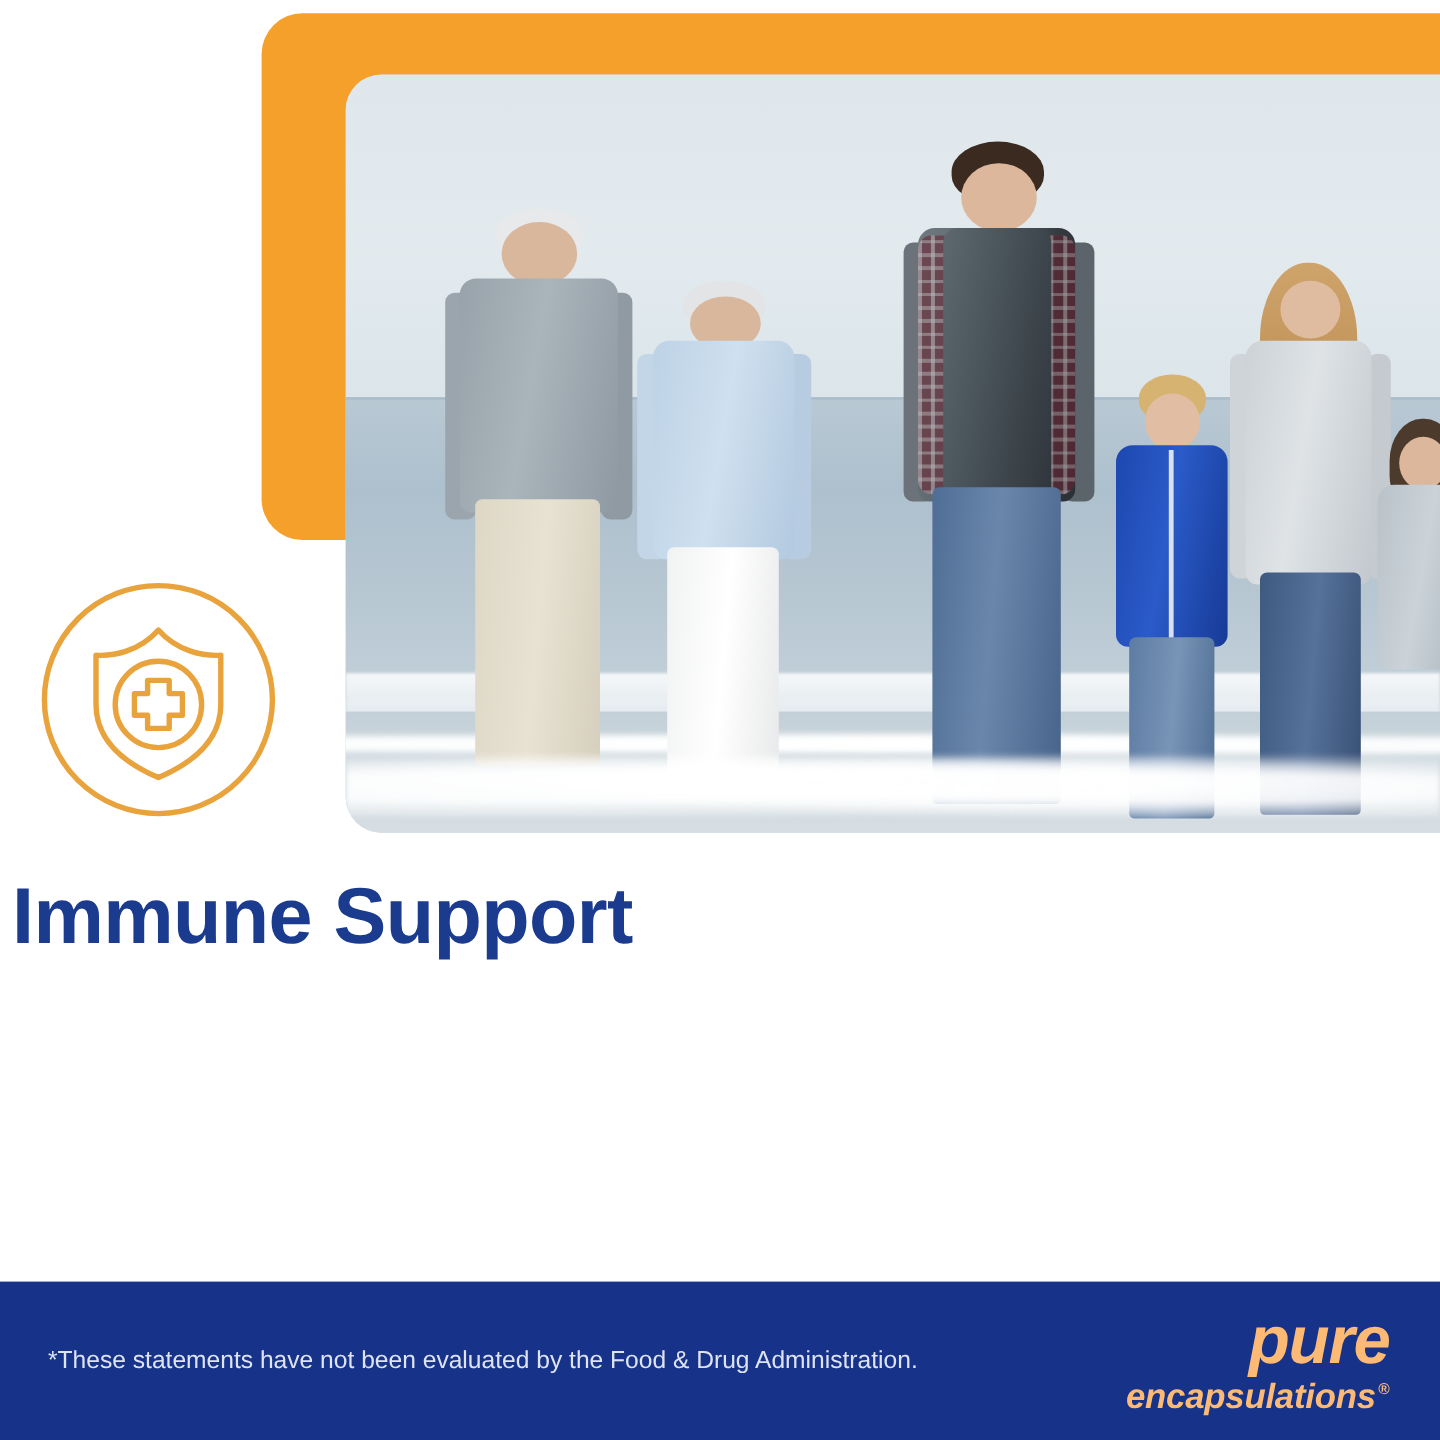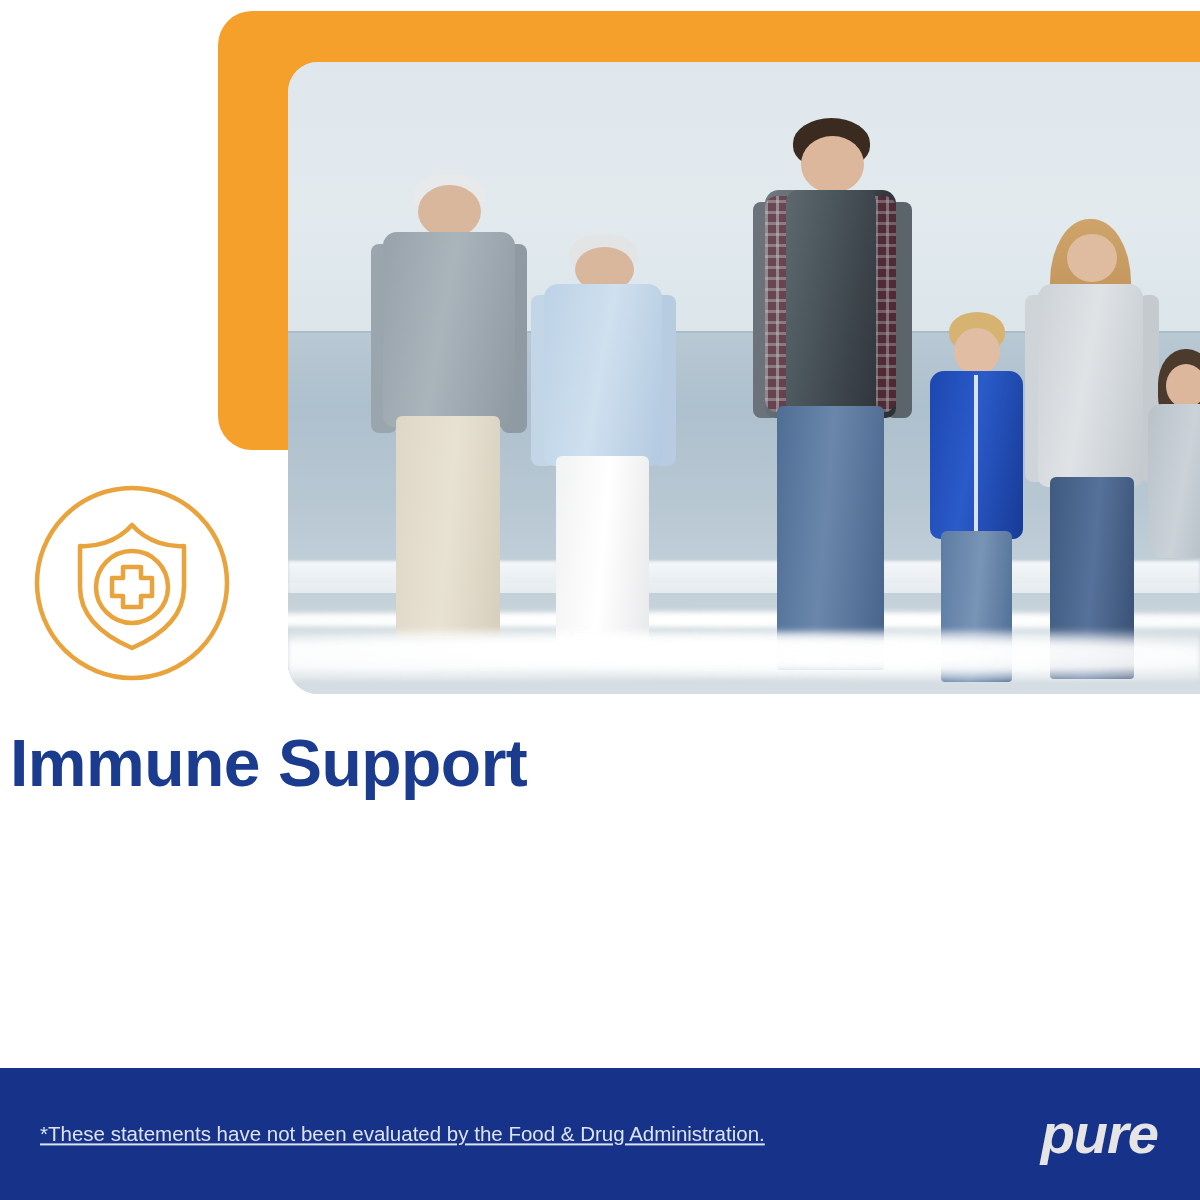--- a/index.html
+++ b/index.html
@@ -217,31 +217,30 @@
   .disclaimer {
     position:absolute;
     left:40px;
     top:50%;
     transform:translateY(-50%);
     color:#dde3f0;
     font-size:20.5px;
     line-height:1.62;
     font-family:"Liberation Sans", sans-serif;
     white-space:nowrap;
-    text-decoration:underline;
   }
   .disclaimer .l2 { padding-left:14px; display:block; }
 
   .brand {
     position:absolute;
     right:42px;
     top:50%;
     transform:translateY(-50%);
     text-align:right;
-    color:#e5e5e5;
+    color:#fdba74;
     font-style:italic;
     font-weight:700;
     font-family:"Liberation Sans", sans-serif;
     line-height:1;
   }
   .brand .b1 { font-size:56px; letter-spacing:-1px; display:block; }
   .brand .b2 { font-size:29px; letter-spacing:-0.2px; display:block; margin-top:5px; position:relative; }
   .brand .reg {
     font-size:13px;
     font-style:normal;
@@ -344,16 +343,17 @@
     <h1 class="page-title">Immune Support</h1>
   </div>
 
   <div class="footer">
     <div class="disclaimer">
       <span class="l1">*These statements have not been evaluated by the Food &amp; Drug Administration.</span>
     </div>
 
     <div class="brand">
       <span class="b1">pure</span>
+      <span class="b2"><span>encapsulations</span><span class="reg">®</span></span>
     </div>
   </div>
 
 </div>
 
 </body></html>

